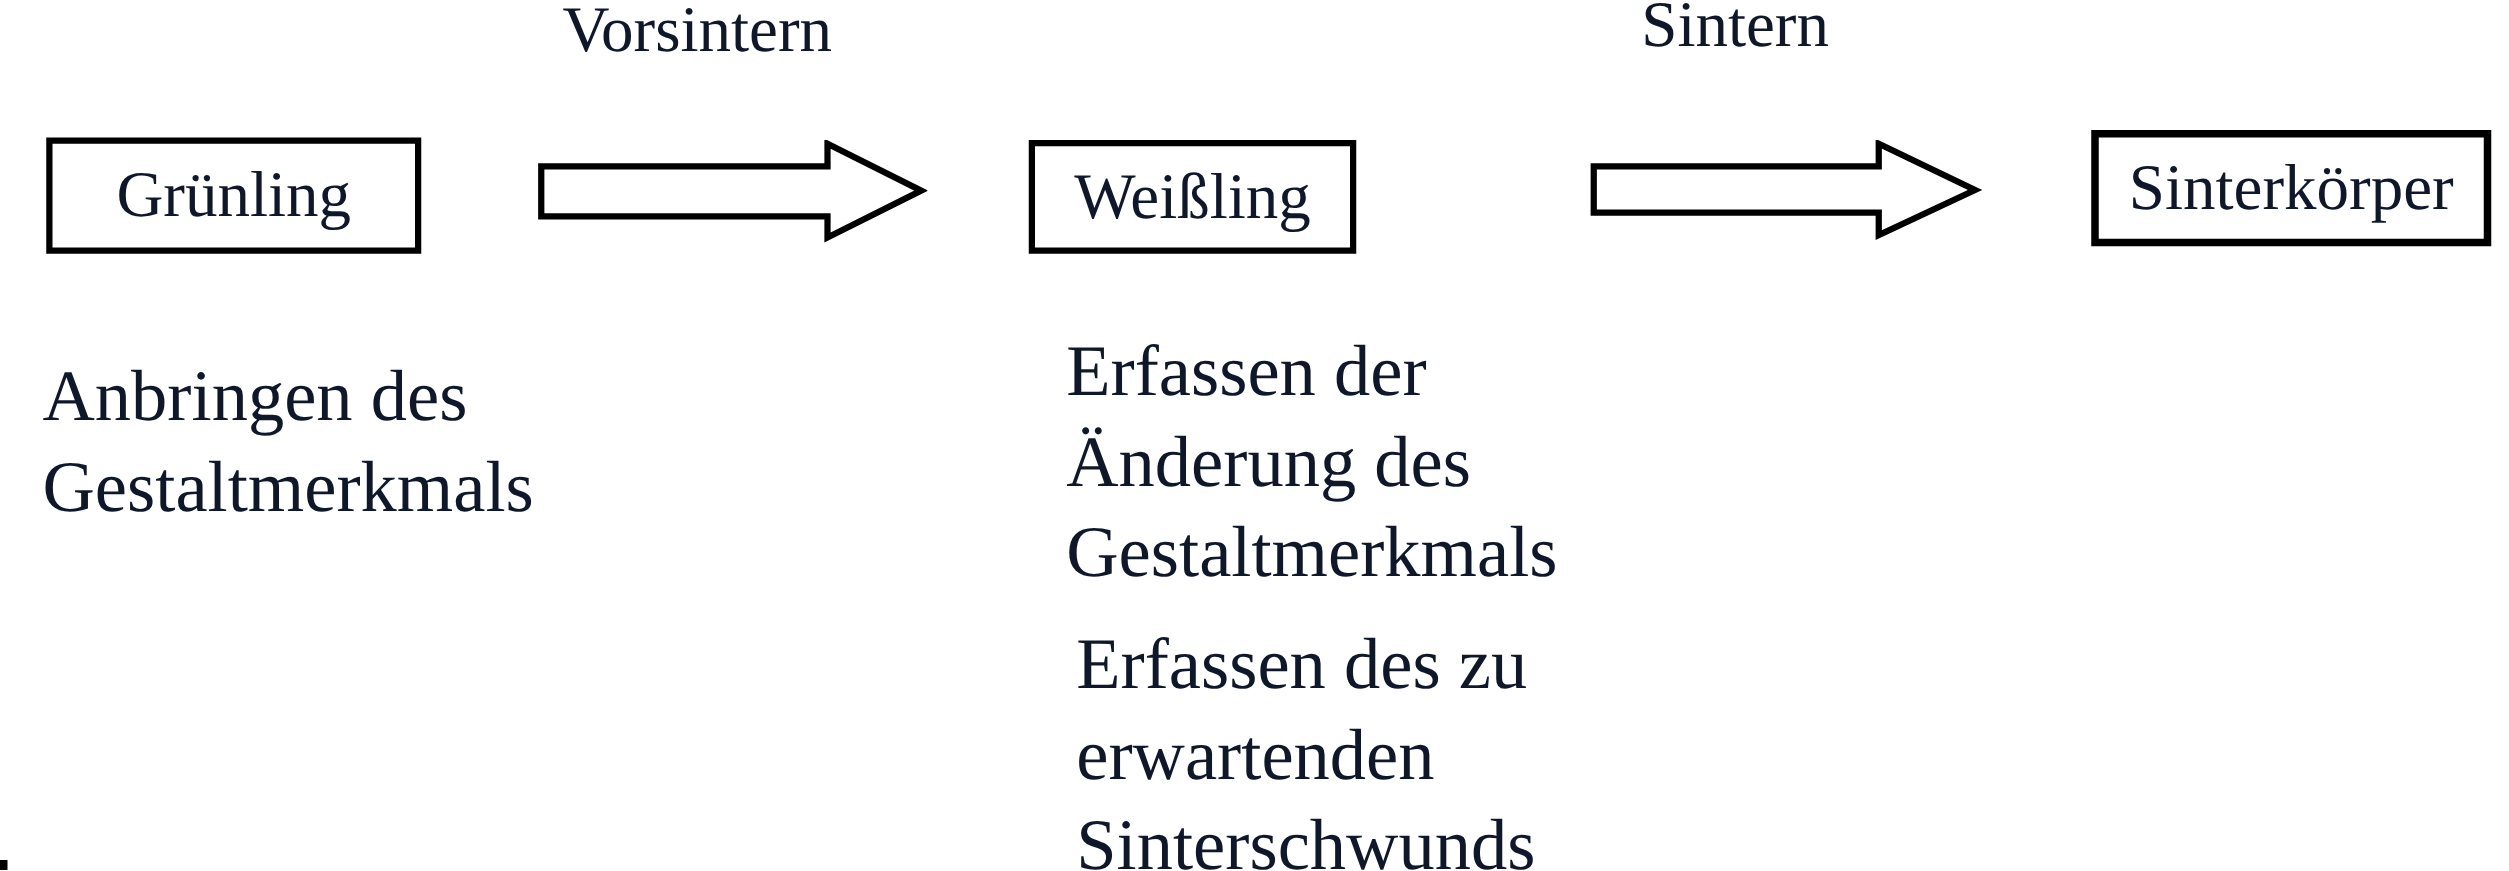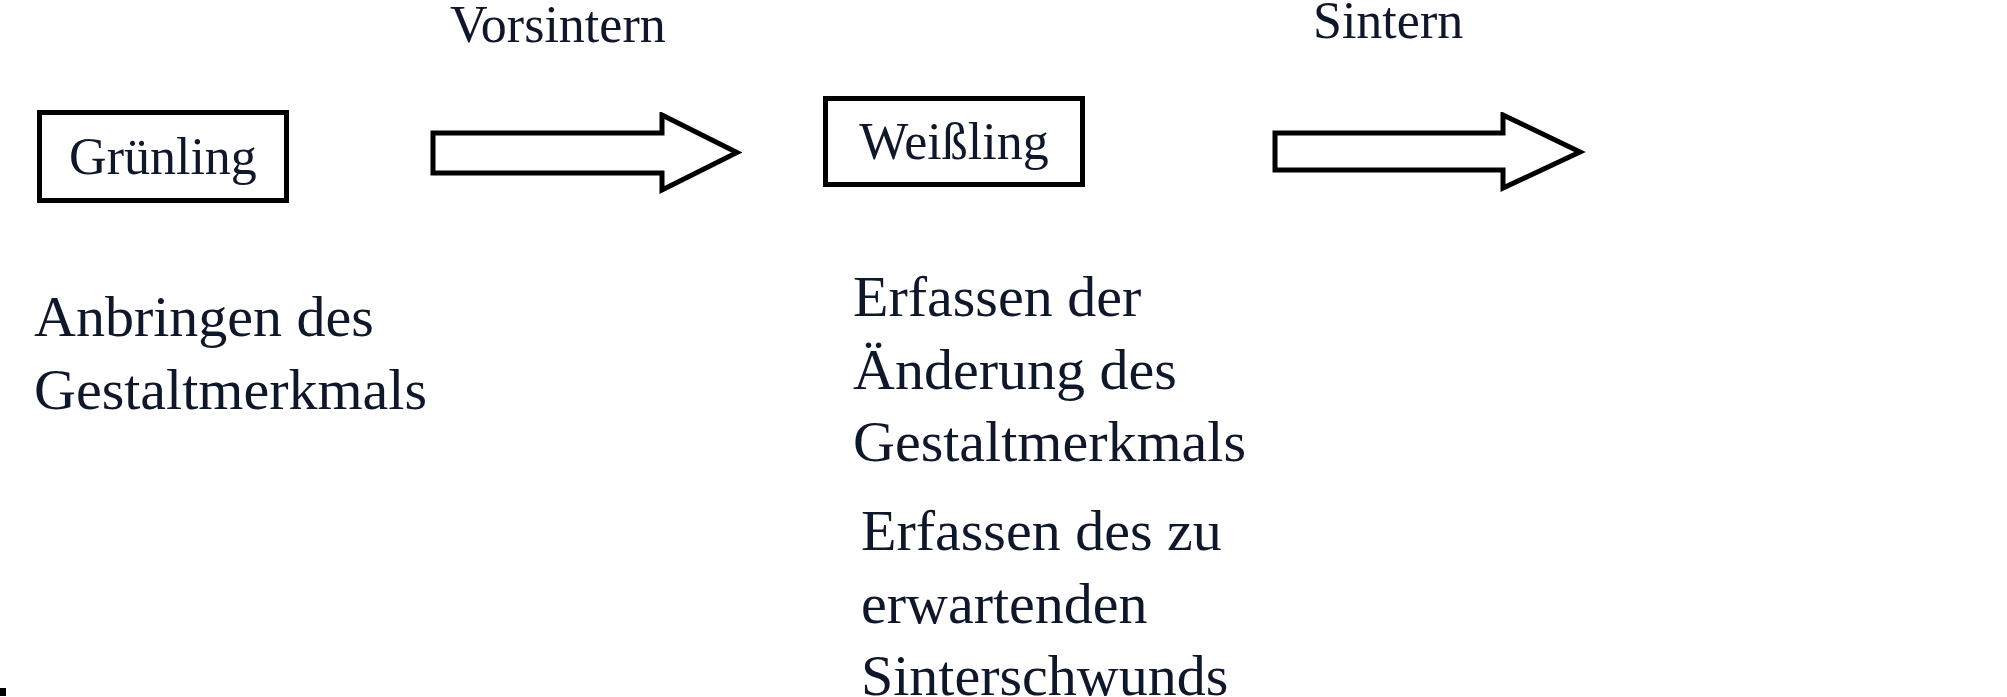--- a/index.html
+++ b/index.html
@@ -24,22 +24,22 @@
     position: absolute;
     box-sizing: border-box;
     border: 5px solid #000000;
     background: #ffffff;
     display: flex;
     align-items: center;
     justify-content: center;
     font-size: 52px;
     white-space: nowrap;
   }
-  #node-gruenling     { left: 37px;   top: 110px; width: 252px; height: 93px; }
-  #node-weissling     { left: 823px;  top: 96px; width: 262px; height: 91px; }
+  #node-gruenling     { left: 37px;   top: 110px; width: 300px; height: 93px; }
+  #node-weissling     { left: 823px;  top: 112px; width: 262px; height: 91px; }
   #node-sinterkoerper { left: 1673px; top: 104px; width: 320px; height: 93px; border-width: 6px; }
   .arrow-svg { position: absolute; display: block; }
   #arrow-vorsintern { left: 430px;  top: 112px; }
   #arrow-sintern    { left: 1272px; top: 112px; }
   .note {
     position: absolute;
     font-size: 58px;
     line-height: 1.25;
     white-space: pre-line;
   }
@@ -67,20 +67,21 @@
   <svg class="arrow-svg" id="arrow-vorsintern" width="312" height="85" viewBox="0 0 312 85">
     <polygon points="3,21 232,21 232,3 307,40.5 232,78 232,61 3,61" fill="#ffffff" stroke="#000000" stroke-width="5" stroke-linejoin="miter"></polygon>
   </svg>
 
   <div class="node" id="node-weissling">Weißling</div>
 
   <svg class="arrow-svg" id="arrow-sintern" width="315" height="80" viewBox="0 0 315 80">
     <polygon points="3,21 231,21 231,3 308,40 231,76 231,58 3,58" fill="#ffffff" stroke="#000000" stroke-width="5" stroke-linejoin="miter"></polygon>
   </svg>
 
+  <div class="node" id="node-sinterkoerper">Sinterkörper</div>
 
   <div class="note" id="note-anbringen">Anbringen des
 Gestaltmerkmals</div>
 
   <div class="note" id="note-erfassen">Erfassen der
 Änderung des
 Gestaltmerkmals</div>
 
   <div class="note" id="note-bestimmen">Erfassen des zu
 erwartenden

